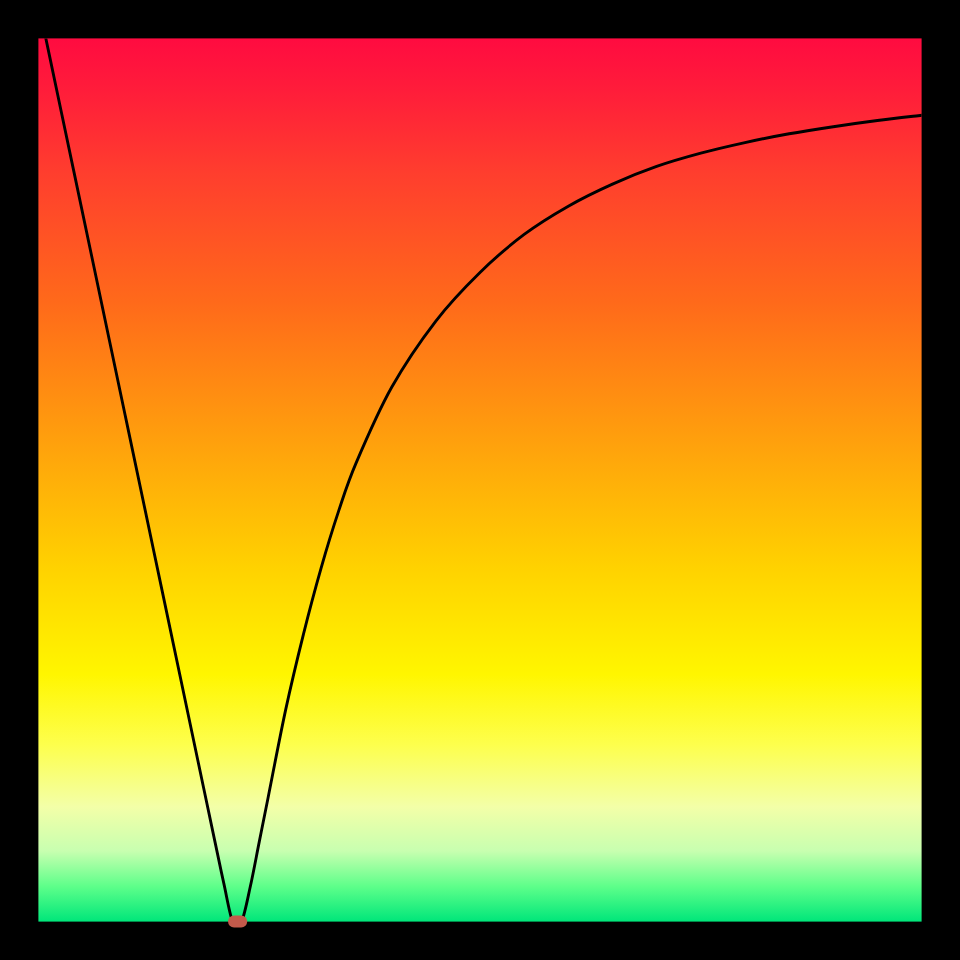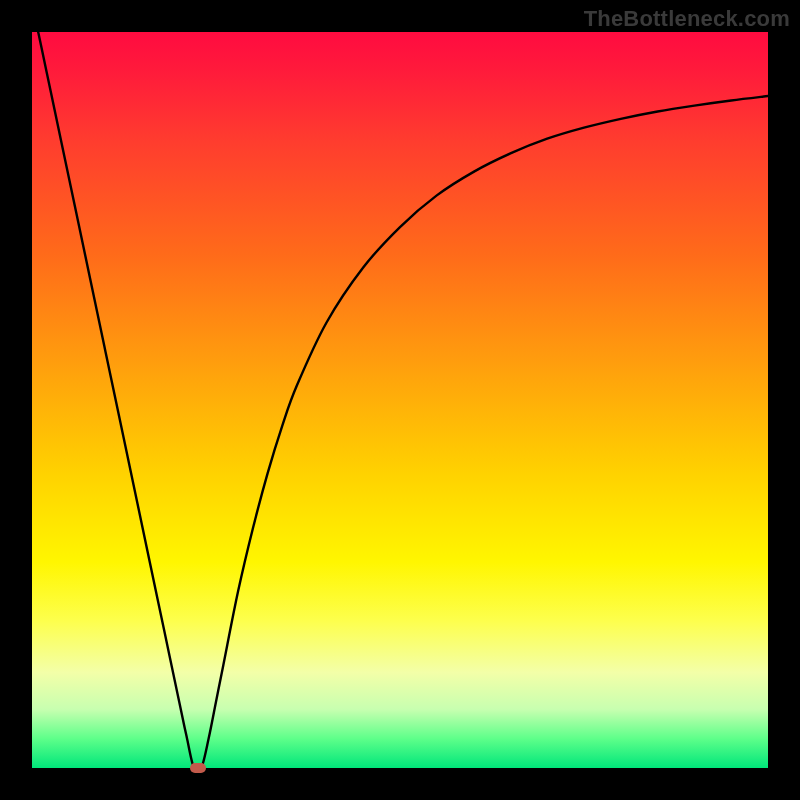--- a/index.html
+++ b/index.html
@@ -64,20 +64,19 @@
     width: 16px;
     height: 10px;
     border-radius: 5px;
     z-index: 4;
   }
 </style>
 </head>
 <body>
 
 <div class="frame">
-  <div class="watermark">TheBottleneck.com</div>
   <div class="plot">
     <svg class="curve" viewBox="0 0 736 736" preserveAspectRatio="none">
       <path id="curve-path" fill="none" stroke="#000" stroke-width="2.4" stroke-linejoin="round" stroke-linecap="round" d="M 0 -29.440000000000055 C 2.4533333333333336 -17.78666666666671, 9.813333333333333 17.173333333333346, 14.72 40.48000000000002 C 19.62666666666667 63.78666666666669, 24.533333333333335 87.0933333333333, 29.44 110.39999999999998 C 34.346666666666664 133.70666666666665, 39.25333333333333 157.01333333333338, 44.16 180.32000000000005 C 49.06666666666666 203.62666666666672, 53.973333333333336 226.93333333333328, 58.88 250.23999999999995 C 63.78666666666667 273.5466666666666, 68.69333333333334 296.85333333333335, 73.60000000000001 320.16 C 78.50666666666667 343.4666666666667, 83.41333333333333 366.77333333333337, 88.32 390.08000000000004 C 93.22666666666666 413.3866666666667, 98.13333333333334 436.6933333333333, 103.04 460 C 107.94666666666667 483.3066666666667, 112.85333333333334 506.6133333333333, 117.76 529.92 C 122.66666666666667 553.2266666666667, 127.57333333333332 576.5333333333333, 132.48 599.84 C 137.38666666666666 623.1466666666668, 143.52 652.3413333333333, 147.20000000000002 669.76 C 150.88000000000002 687.1786666666667, 152.10666666666668 693.312, 154.56 704.352 C 157.01333333333332 715.3919999999999, 159.46666666666664 730.7253333333333, 161.92 736 C 164.37333333333333 741.2746666666667, 166.82666666666665 740.9066666666666, 169.28 736 C 171.73333333333335 731.0933333333334, 174.18666666666667 717.5999999999999, 176.64 706.56 C 179.0933333333333 695.52, 181.54666666666665 682.0266666666666, 184 669.76 C 186.45333333333335 657.4933333333333, 187.68 651.36, 191.36 632.96 C 195.04000000000002 614.5600000000001, 201.17333333333335 582.0533333333334, 206.08 559.36 C 210.98666666666668 536.6666666666666, 215.89333333333332 516.4266666666666, 220.79999999999998 496.79999999999995 C 225.70666666666665 477.1733333333333, 230.61333333333334 458.7733333333333, 235.52 441.59999999999997 C 240.42666666666668 424.4266666666666, 245.33333333333334 408.48, 250.24 393.76 C 255.14666666666668 379.03999999999996, 257.59999999999997 370.4533333333333, 264.96 353.28 C 272.32 336.1066666666666, 283.36 310.3466666666667, 294.40000000000003 290.72 C 305.44000000000005 271.09333333333336, 318.93333333333334 251.46666666666667, 331.2 235.51999999999998 C 343.46666666666664 219.5733333333333, 355.73333333333335 207.0613333333333, 368 195.03999999999996 C 380.26666666666665 183.01866666666663, 392.53333333333336 172.59199999999996, 404.8 163.39199999999994 C 417.06666666666666 154.19199999999992, 429.3333333333333 146.8319999999999, 441.59999999999997 139.83999999999992 C 453.8666666666666 132.84799999999993, 466.1333333333334 126.96000000000004, 478.40000000000003 121.44000000000005 C 490.6666666666667 115.92000000000007, 502.9333333333333 111.01333333333338, 515.1999999999999 106.72000000000003 C 527.4666666666666 102.42666666666668, 539.7333333333333 98.99199999999996, 552 95.67999999999995 C 564.2666666666667 92.36799999999994, 576.5333333333334 89.54666666666662, 588.8000000000001 86.84799999999996 C 601.0666666666667 84.14933333333329, 613.3333333333334 81.69599999999993, 625.6 79.48799999999994 C 637.8666666666667 77.27999999999996, 650.1333333333333 75.44000000000001, 662.4 73.60000000000002 C 674.6666666666666 71.76000000000003, 686.9333333333333 70.04266666666665, 699.1999999999999 68.44799999999998 C 711.4666666666666 66.85333333333331, 729.8666666666667 64.76800000000003, 736 64.03200000000004"></path>
     </svg>
     <div class="marker" id="min-marker" style="background: rgb(194, 90, 75); left: 157.6px; top: 731px;"></div>
   </div>
 </div>
 
 </body></html>

